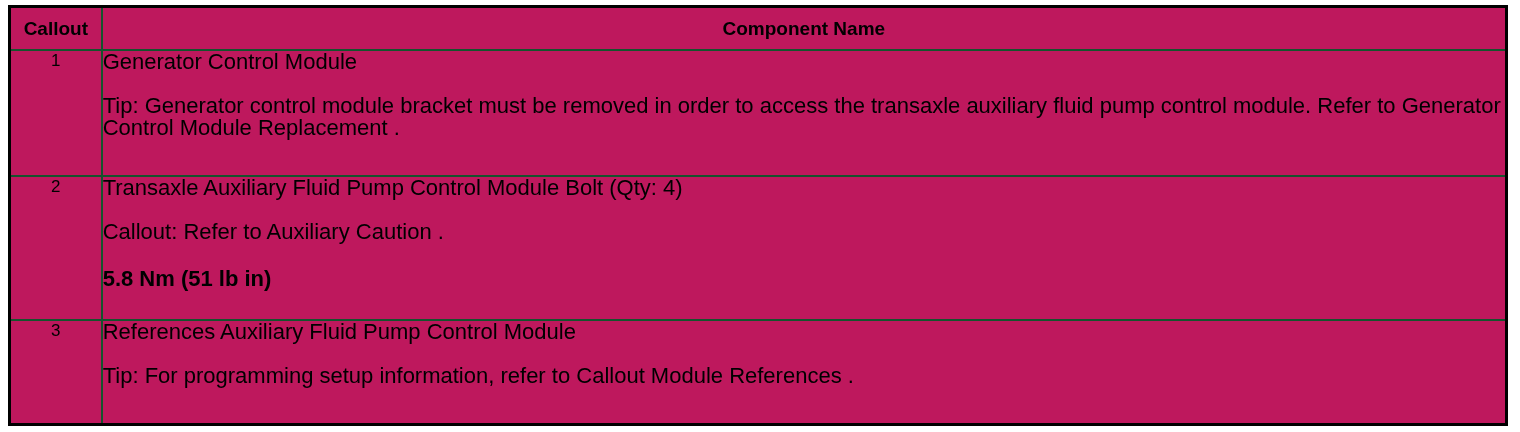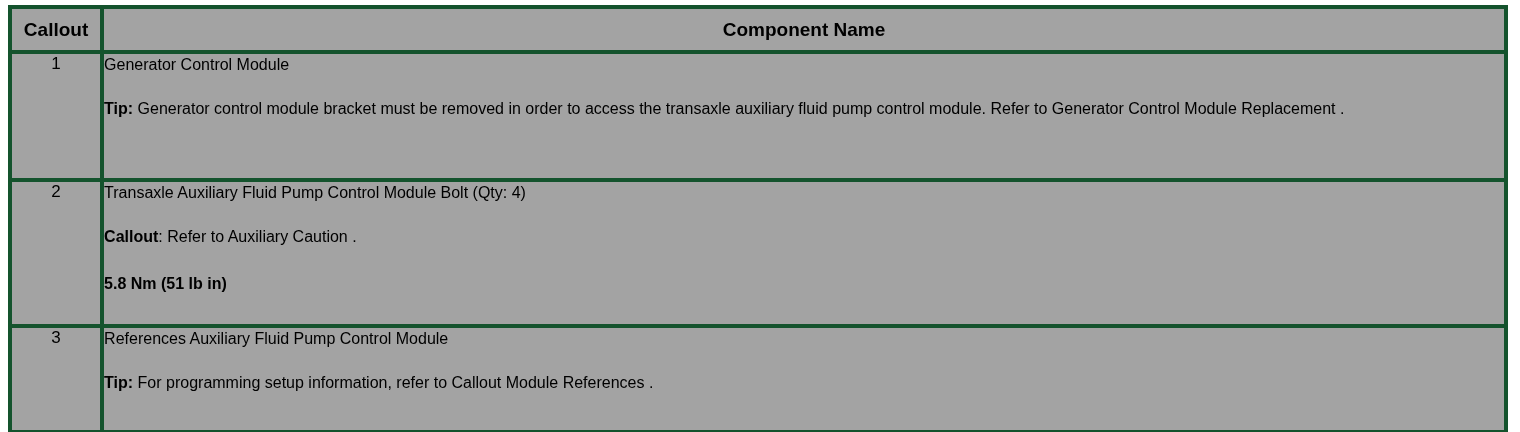--- a/index.html
+++ b/index.html
@@ -21,24 +21,24 @@
     top: 5px;
     width: 1500px;
     border-collapse: collapse;
     table-layout: fixed;
     border: 3px solid #000000;
     background: #ffffff;
   }
 
   #component-table td,
   #component-table th {
-    border: 4px solid #14532d;
+    border: 2px solid #14532d;
     padding: 0;
     vertical-align: top;
-    background: #a3a3a3;
+    background: #be185d;
   }
 
   col.callout-col { width: 92px; }
   col.name-col    { width: 1402px; }
 
   
   .hdr-cell {
     font-size: 19px;
     font-weight: bold;
     height: 41px;
@@ -56,21 +56,21 @@
   .callout-cell {
     text-align: center;
     vertical-align: middle;
     font-size: 17px;
     font-weight: normal;
   }
 
   
   .name-cell {
     padding: 9px 10px 10px 10px;
-    font-size: 16px;
+    font-size: 22px;
     line-height: 22px;
   }
 
   .row-1 .name-cell { height: 124px; }
   .row-2 .name-cell { height: 142px; }
   .row-3 .name-cell { height: 102px; }
 
   .comp-title {
     margin: 0;
   }
@@ -82,21 +82,21 @@
   .note-last {
     margin-bottom: 0;
   }
 
   .torque {
     margin: 25px 9px 0 0;
     font-weight: bold;
   }
 
   .lbl-bold {
-    font-weight: bold;
+    font-weight: normal;
     margin-top: 11px;
   }
 </style>
 </head>
 <body>
 
 <table id="component-table">
   <colgroup>
     <col class="callout-col">
     <col class="name-col">

